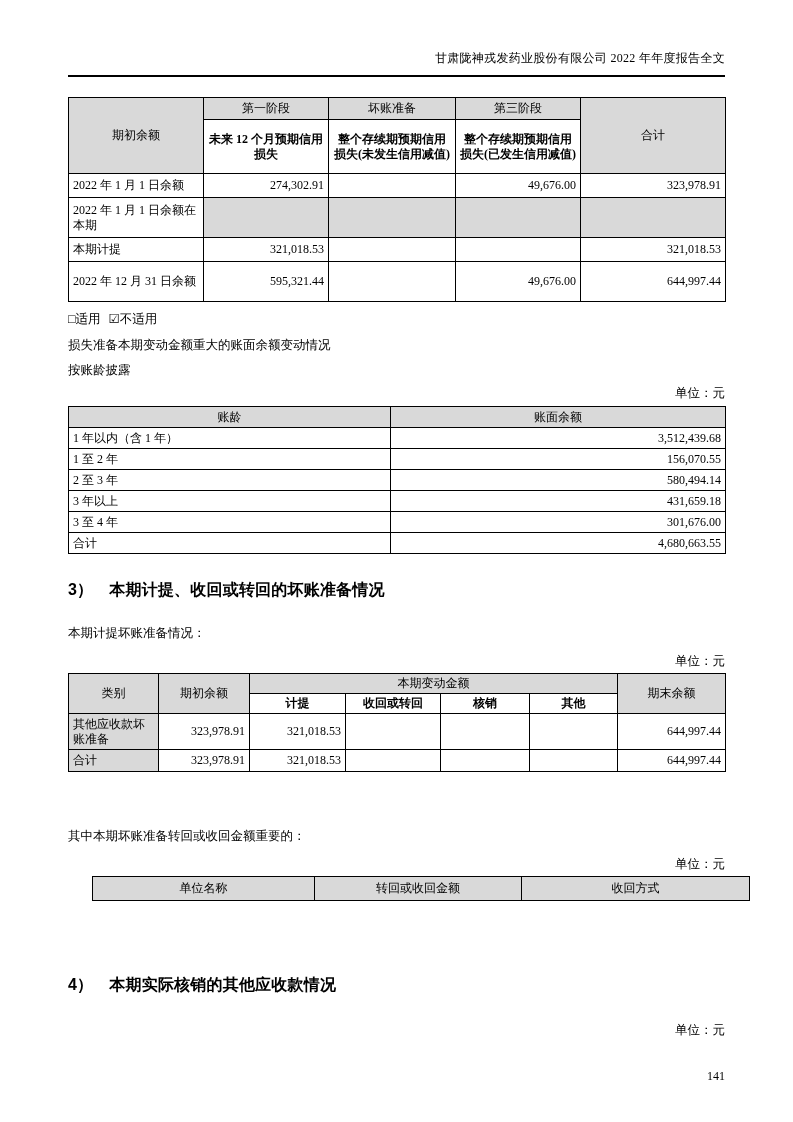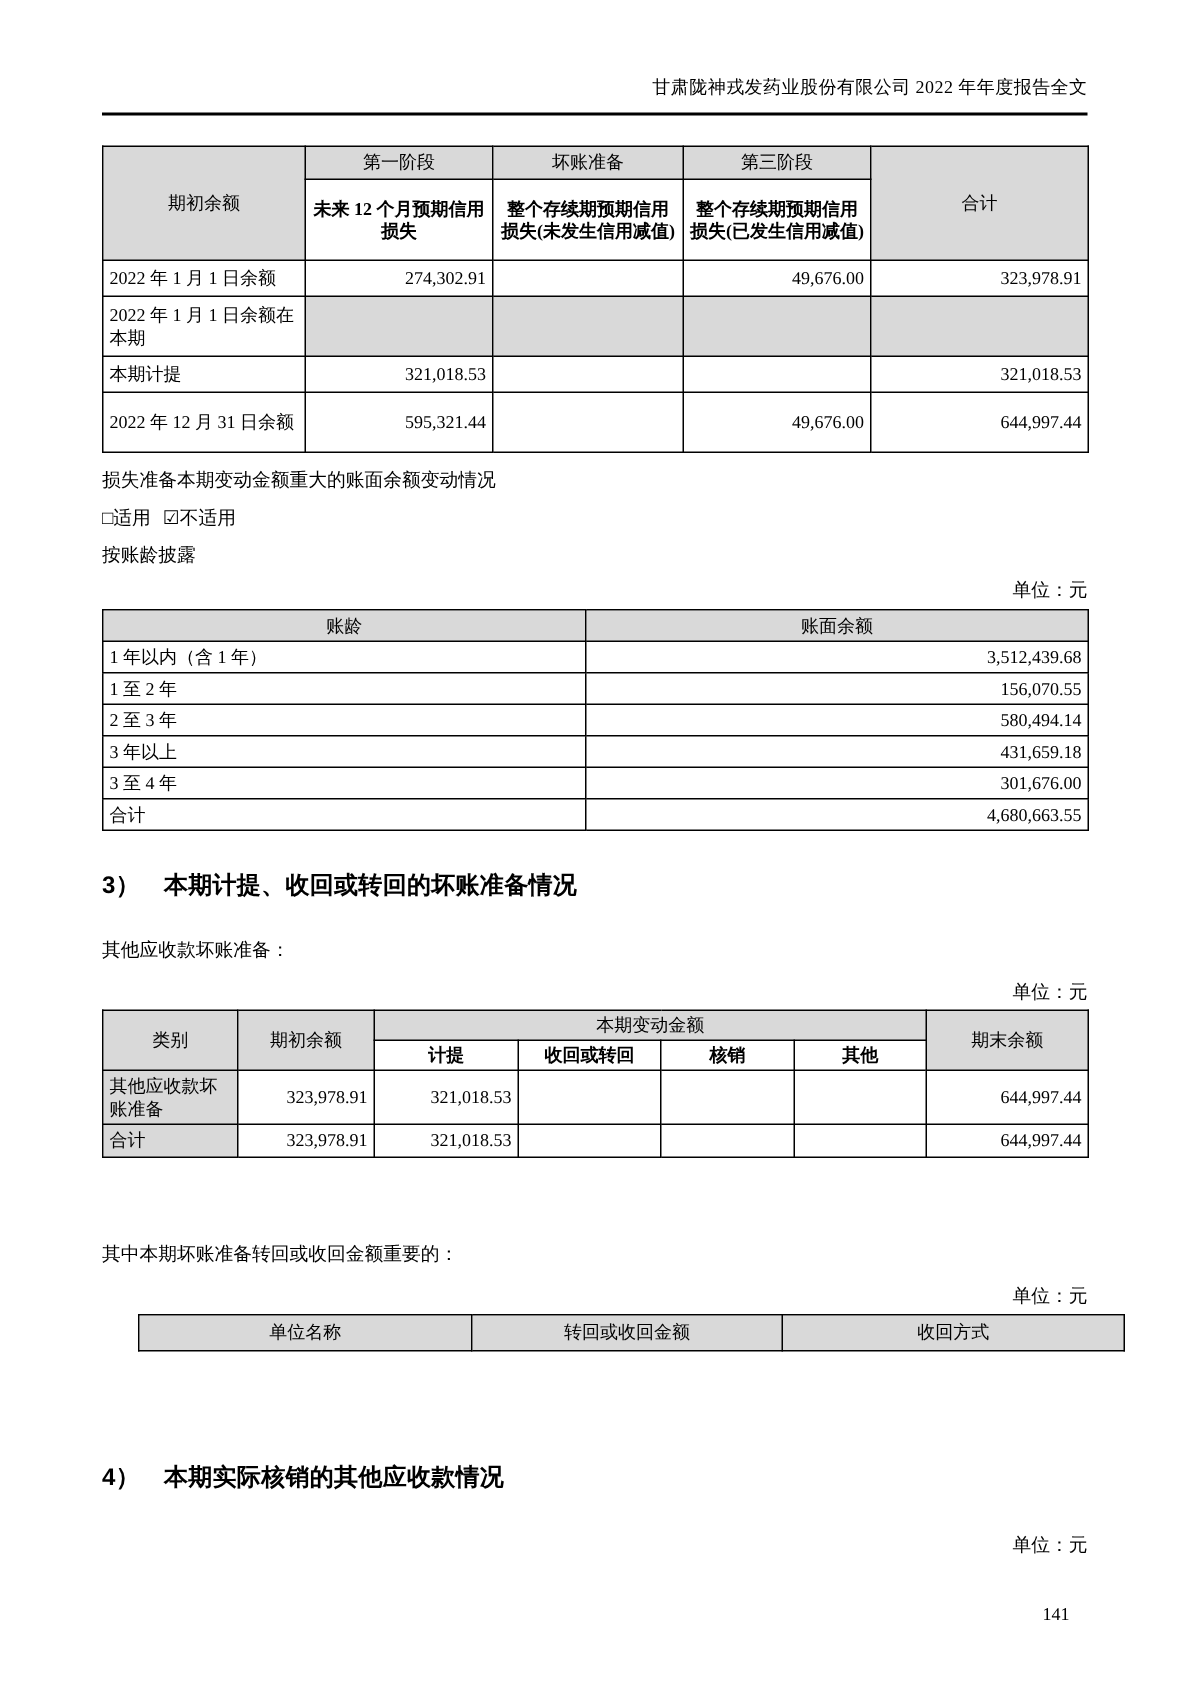--- a/index.html
+++ b/index.html
@@ -77,21 +77,21 @@
   .note-recovery { margin-top:56px; }
   .unit-3 { margin-top:12px; }
   .t4 { margin-top:4px;margin-left:24px; }
   .t4 td { height:24px; }
 
   .heading-4 { margin-top:74px; }
   .unit-4 { margin-top:26px; }
 
   .page-number {
     position:absolute;
-    right:80px;
+    right:68px;
     bottom:38px;
     font-size:12px;
     text-align:right;
   }
 </style>
 </head>
 <body>
 
 <div class="page">
 
@@ -142,26 +142,26 @@
       <tr class="r-d">
         <td class="lbl">2022 年 12 月 31 日余额</td>
         <td class="num">595,321.44</td>
         <td class="num"></td>
         <td class="num">49,676.00</td>
         <td class="num">644,997.44</td>
       </tr>
     </tbody>
   </table>
 
-  <div class="note-line first-note">损失准备本期变动金额重大的账面余额变动情况</div>
-
   <div class="note-line">
     <span>□</span><span>适用</span><span class="applic-gap"></span><span>☑</span><span>不适用</span>
   </div>
 
+  <div class="note-line first-note">损失准备本期变动金额重大的账面余额变动情况</div>
+
   <div class="note-line">按账龄披露</div>
 
   <div class="unit-line unit-1">单位：元</div>
 
   <table class="tbl t2">
     <colgroup>
         <col style="width:322px">
         <col style="width:335px">
       </colgroup>
     <tbody>
@@ -193,21 +193,21 @@
         <td class="lbl">合计</td>
         <td class="num">4,680,663.55</td>
       </tr>
     </tbody>
   </table>
 
   <div class="sec-heading heading-3">
     <span class="sec-num">3）</span><span>本期计提、收回或转回的坏账准备情况</span>
   </div>
 
-  <div class="note-line note-3">其他应收款坏账准备：</div>
+  <div class="note-line note-3">本期计提坏账准备情况：</div>
 
   <div class="unit-line unit-2">单位：元</div>
 
   <table class="tbl t3">
     <colgroup>
         <col style="width:90px">
         <col style="width:91px">
         <col style="width:96px">
         <col style="width:95px">
         <col style="width:89px">

